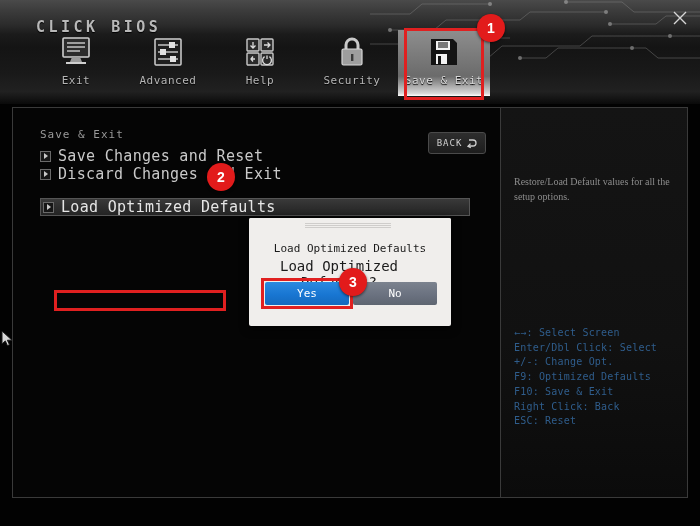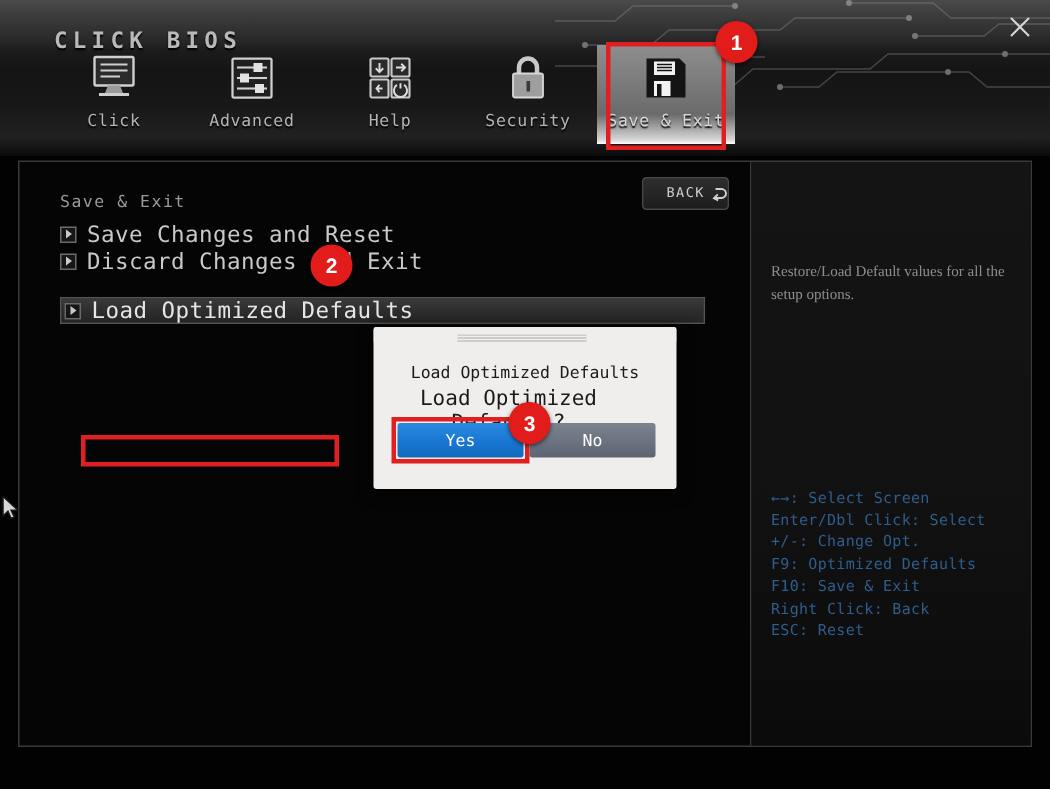--- a/index.html
+++ b/index.html
@@ -150,28 +150,28 @@
   #page-heading {
     position: absolute;
     left: 27px; top: 20px;
     font-size: 11px;
     color: #9a9a9a;
     letter-spacing: 1px;
     font-family: "DejaVu Sans Mono", monospace;
   }
   #back-btn {
     position: absolute;
-    right: 14px; top: 10px;
+    right: 14px; top: 24px;
     width: 56px; height: 20px;
     background: linear-gradient(180deg,#2e2e2e,#1d1d1d);
     border: 1px solid #4a4a4a;
     border-radius: 3px;
     display: flex;
     align-items: center;
-    justify-content: flex-end;
+    justify-content: center;
     gap: 4px;
     cursor: pointer;
   }
   #back-label {
     font-size: 9px;
     color: #cfcfcf;
     letter-spacing: 1px;
     font-family: "DejaVu Sans Mono", monospace;
   }
 
@@ -412,21 +412,21 @@
             <rect x="4" y="2" width="26" height="19" rx="1" fill="#2b2b2b" stroke="#cfcfcf" stroke-width="1.6"></rect>
             <g stroke="#cfcfcf" stroke-width="1.4">
               <path d="M8 7 H26"></path>
                 <path d="M8 11 H26"></path>
                 <path d="M8 15 H21"></path>
             </g>
             <path d="M13 21 L11 26 H23 L21 21 Z" fill="#9a9a9a"></path>
             <rect x="7" y="26" width="20" height="2" fill="#cfcfcf"></rect>
           </svg>
         </div>
-        <div class="tlabel">Click</div>
+        <div class="tlabel">Exit</div>
       </div>
 
       <div class="tab">
         <div class="ticon">
           <svg width="32" height="32" viewBox="0 0 32 32" xmlns="http://www.w3.org/2000/svg">
             <rect x="3" y="3" width="26" height="26" rx="1" fill="#1f1f1f" stroke="#cfcfcf" stroke-width="1.5"></rect>
             <g stroke="#cfcfcf" stroke-width="1.4">
               <path d="M6 9 H26"></path>
                 <path d="M6 16 H26"></path>
                 <path d="M6 23 H26"></path>

